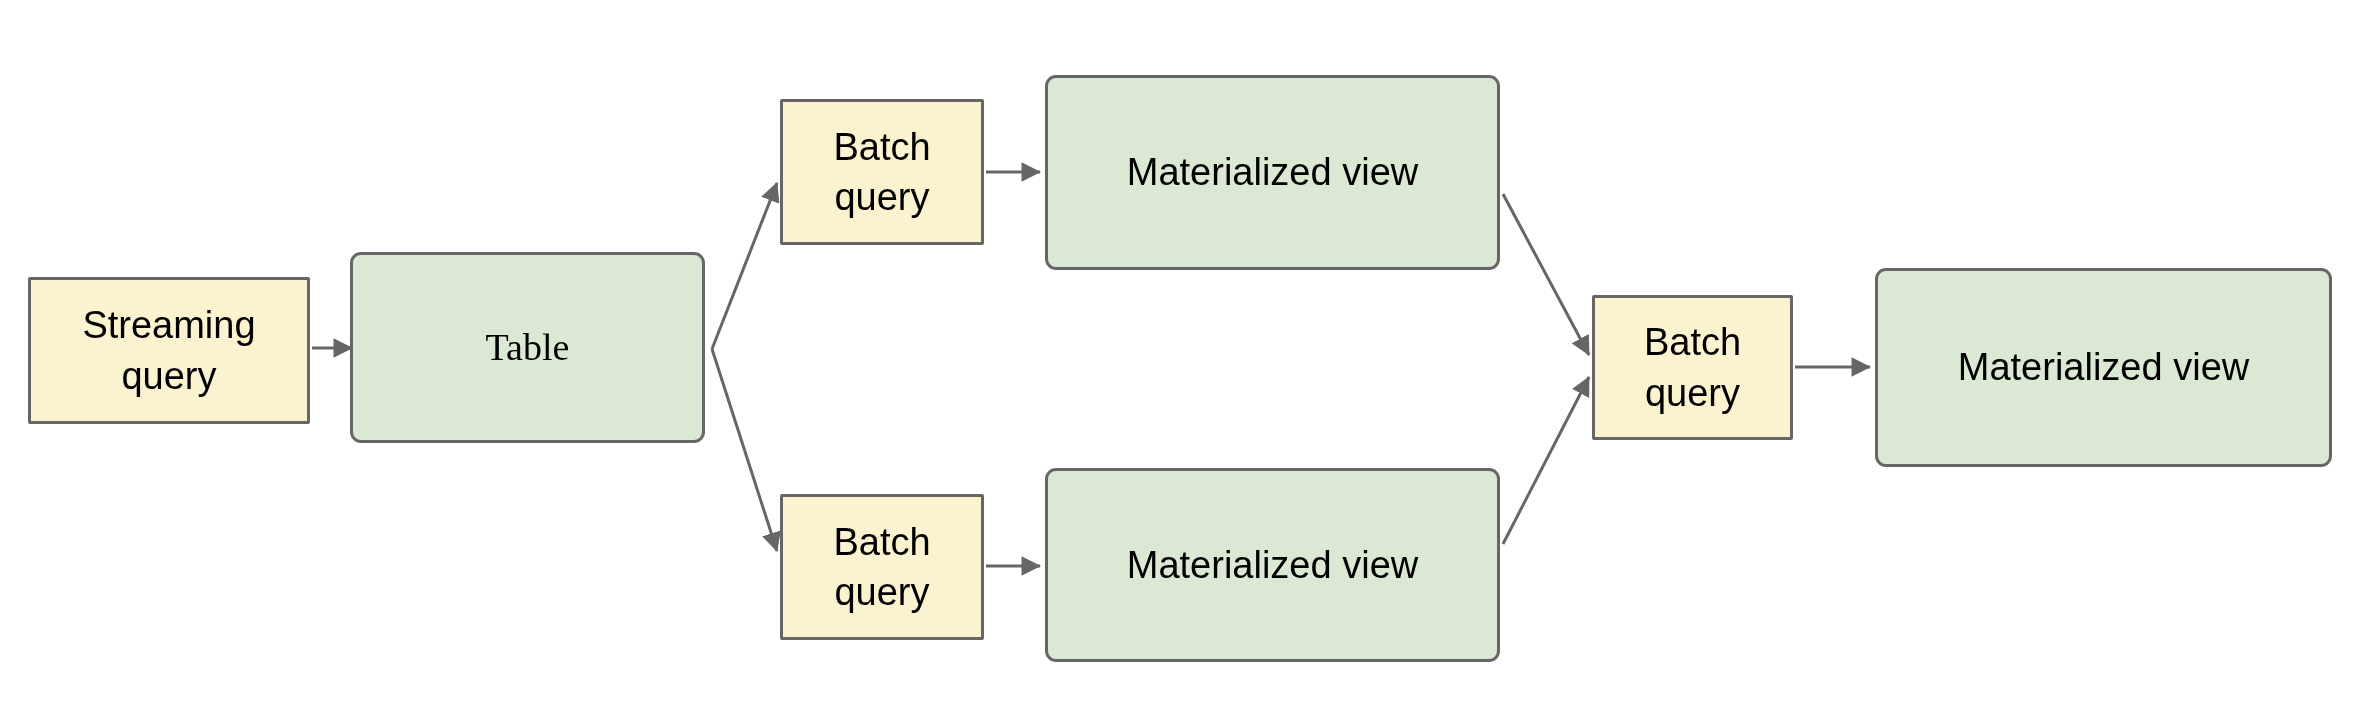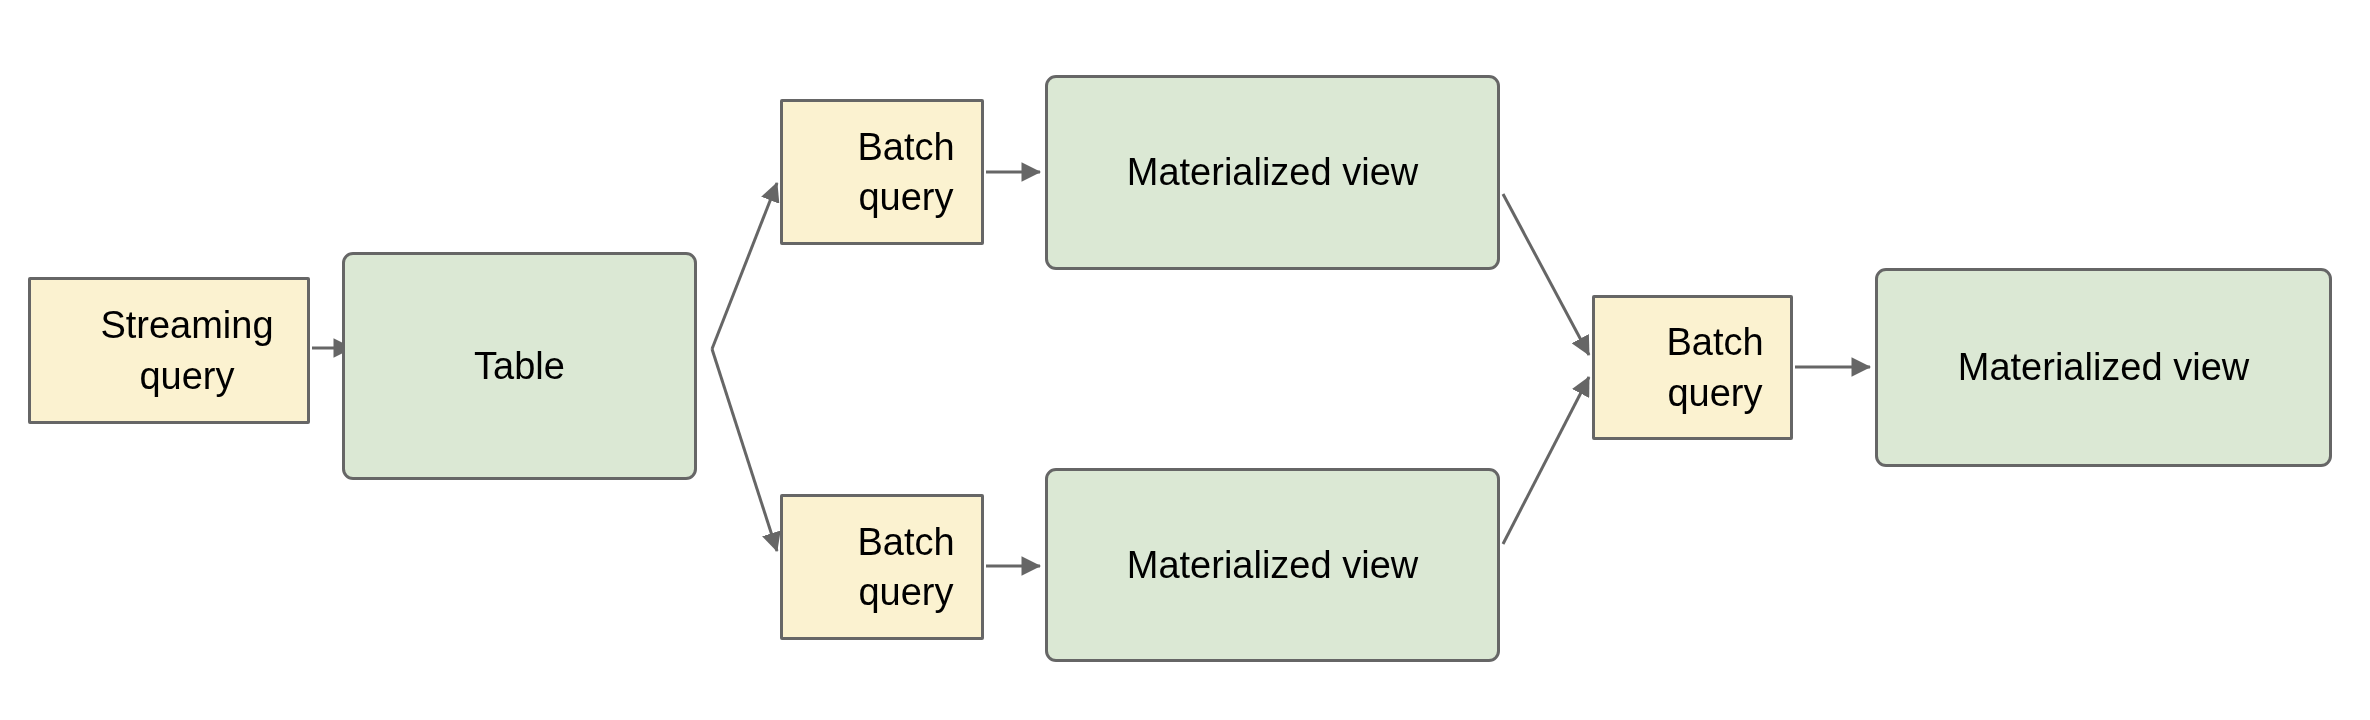--- a/index.html
+++ b/index.html
@@ -27,30 +27,30 @@
     display: flex;
     align-items: center;
     justify-content: center;
     text-align: center;
     box-sizing: border-box;
     border: 3px solid var(--stroke, #666666);
     color: var(--text, #000000);
     font-size: 38px;
     line-height: 1.32;
   }
-  .node-query { background: var(--query_fill, #fbf2d0); border-radius: 2px; justify-content: flex-end; }
+  .node-query { background: var(--query_fill, #fbf2d0); border-radius: 2px; }
   .node-store { background: var(--store_fill, #dbe8d4); border-radius: 11px; }
   .label { display: block; }
   
   .n-streaming .label { max-width: 240px; }
   .n-batch .label { max-width: 150px; }
 
   
   .n-streaming   { left: 28px;   top: 277px; width: 282px; height: 147px; }
-  .n-table       { left: 342px;  top: 252px; width: 355px; height: 228px; }
+  .n-table       { left: 350px;  top: 252px; width: 355px; height: 191px; font-family: Liberation Serif, serif; }
   .n-batch-top   { left: 780px;  top: 99px;  width: 204px; height: 146px; }
   .n-mv-top      { left: 1045px; top: 75px;  width: 455px; height: 195px; }
   .n-batch-bot   { left: 780px;  top: 494px; width: 204px; height: 146px; }
   .n-mv-bot      { left: 1045px; top: 468px; width: 455px; height: 194px; }
   .n-batch-right { left: 1592px; top: 295px; width: 201px; height: 145px; }
   .n-mv-right    { left: 1875px; top: 268px; width: 457px; height: 199px; }
 </style>
 </head>
 <body>
 

